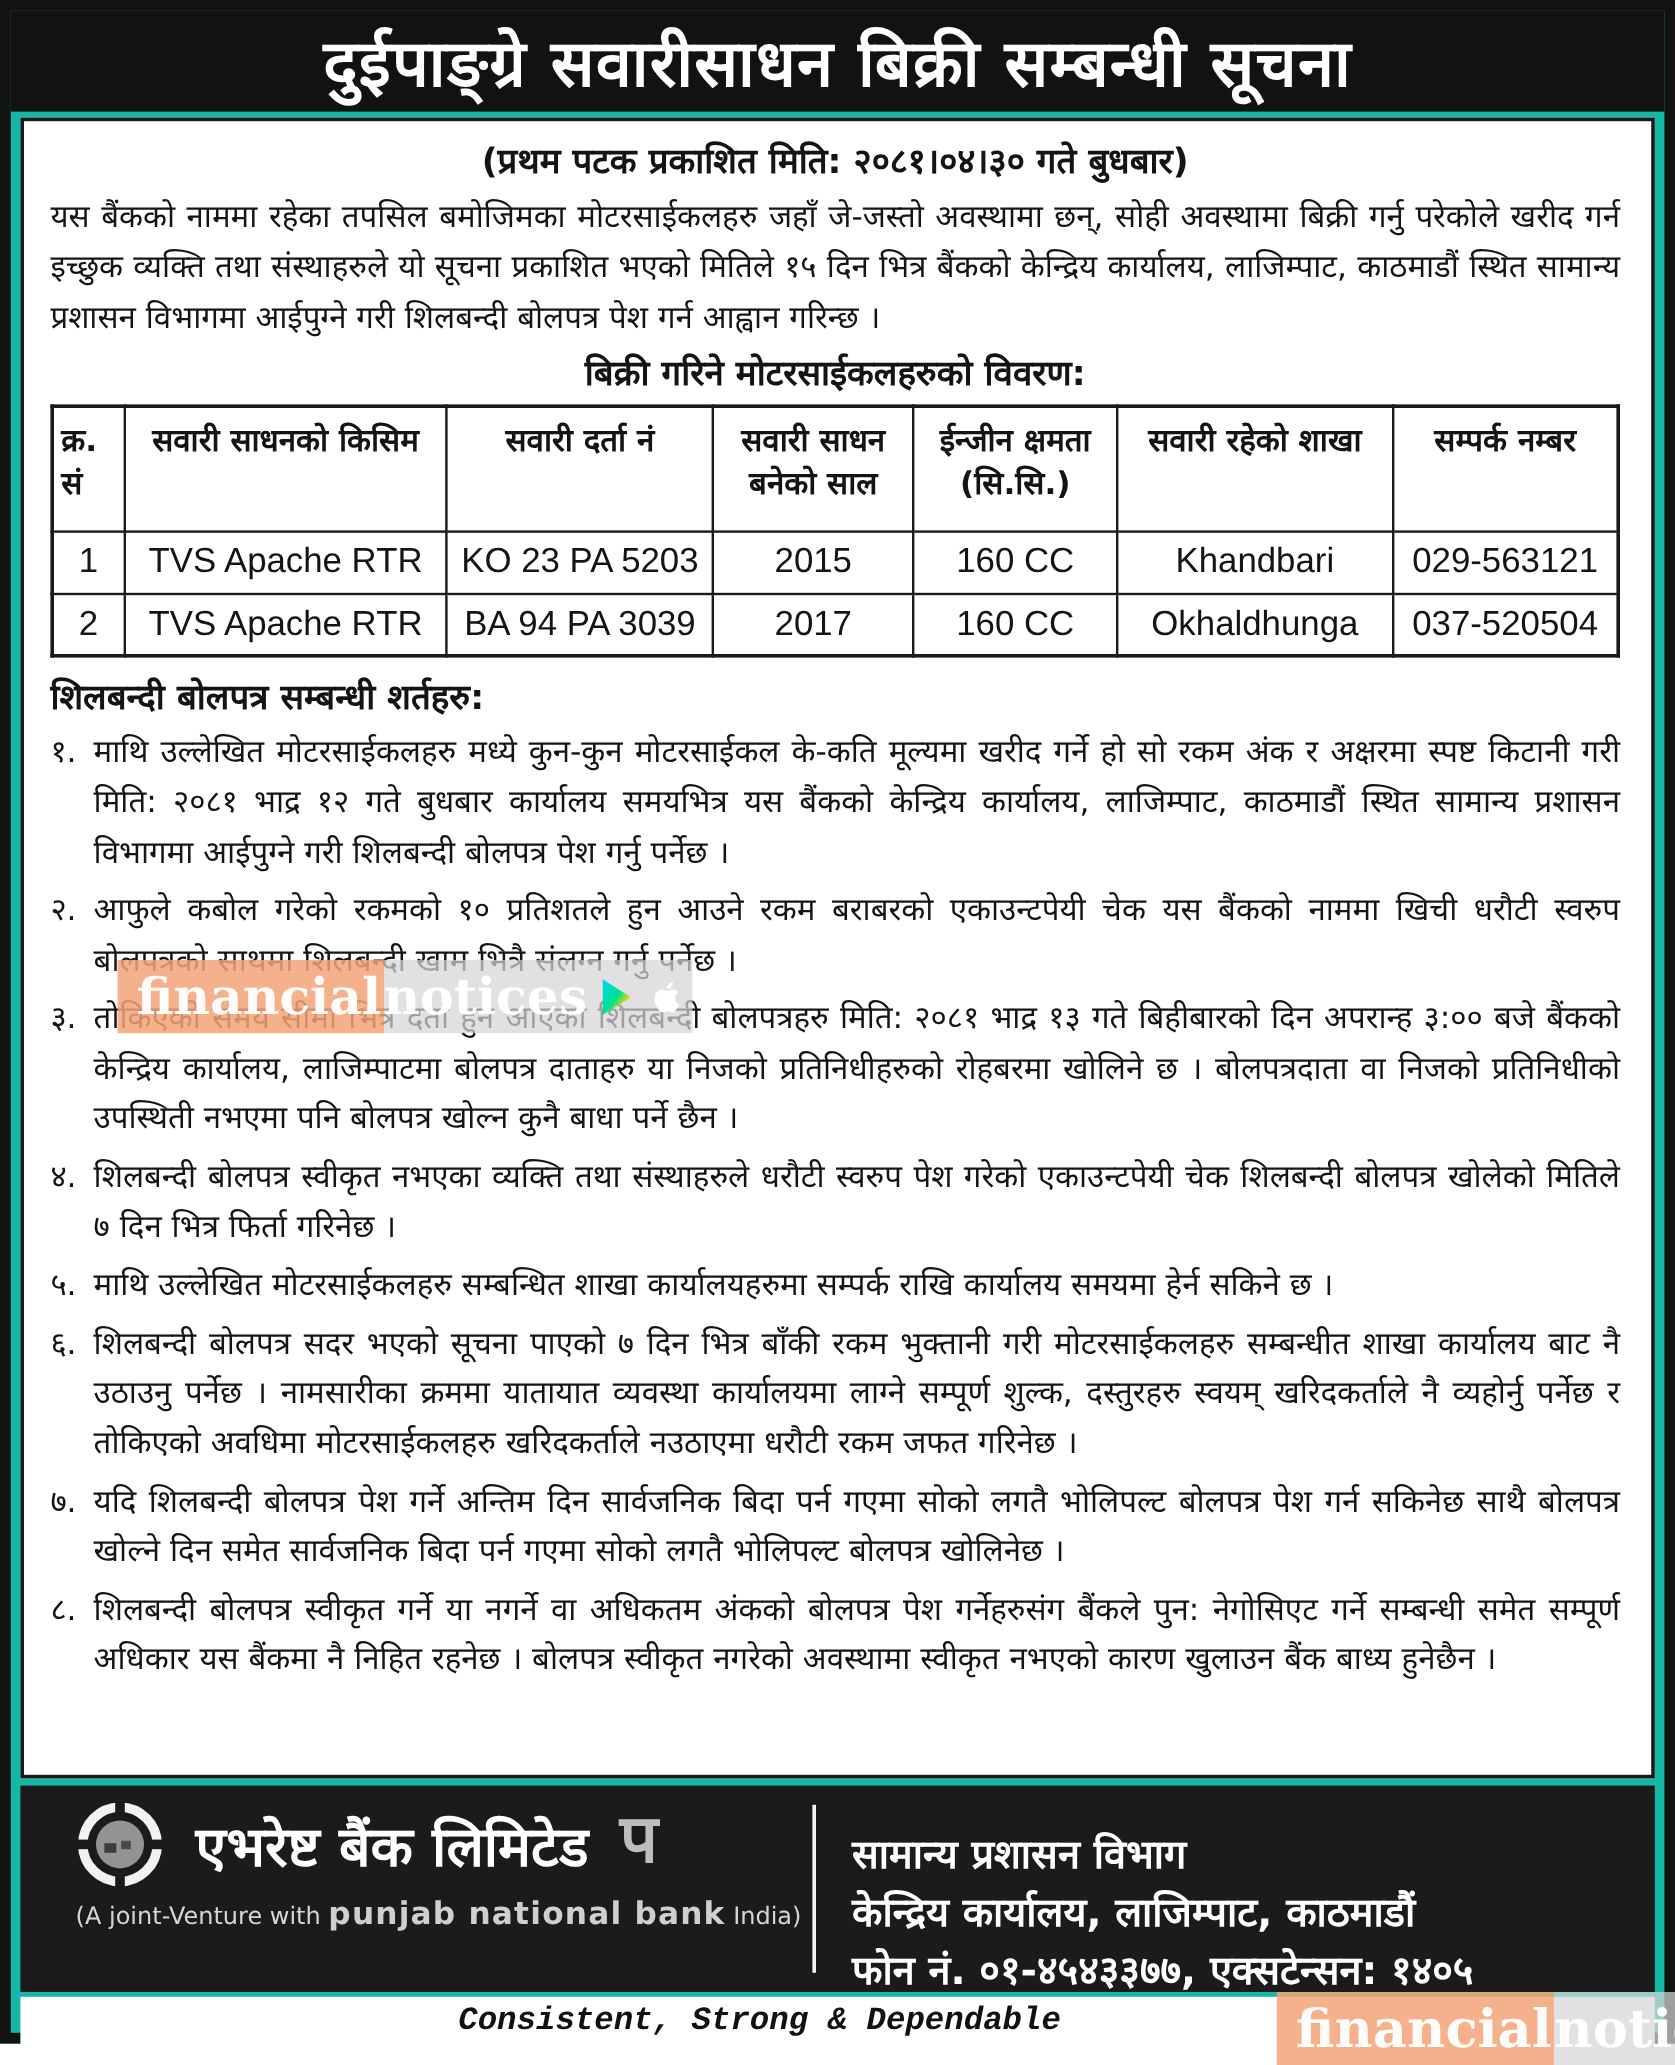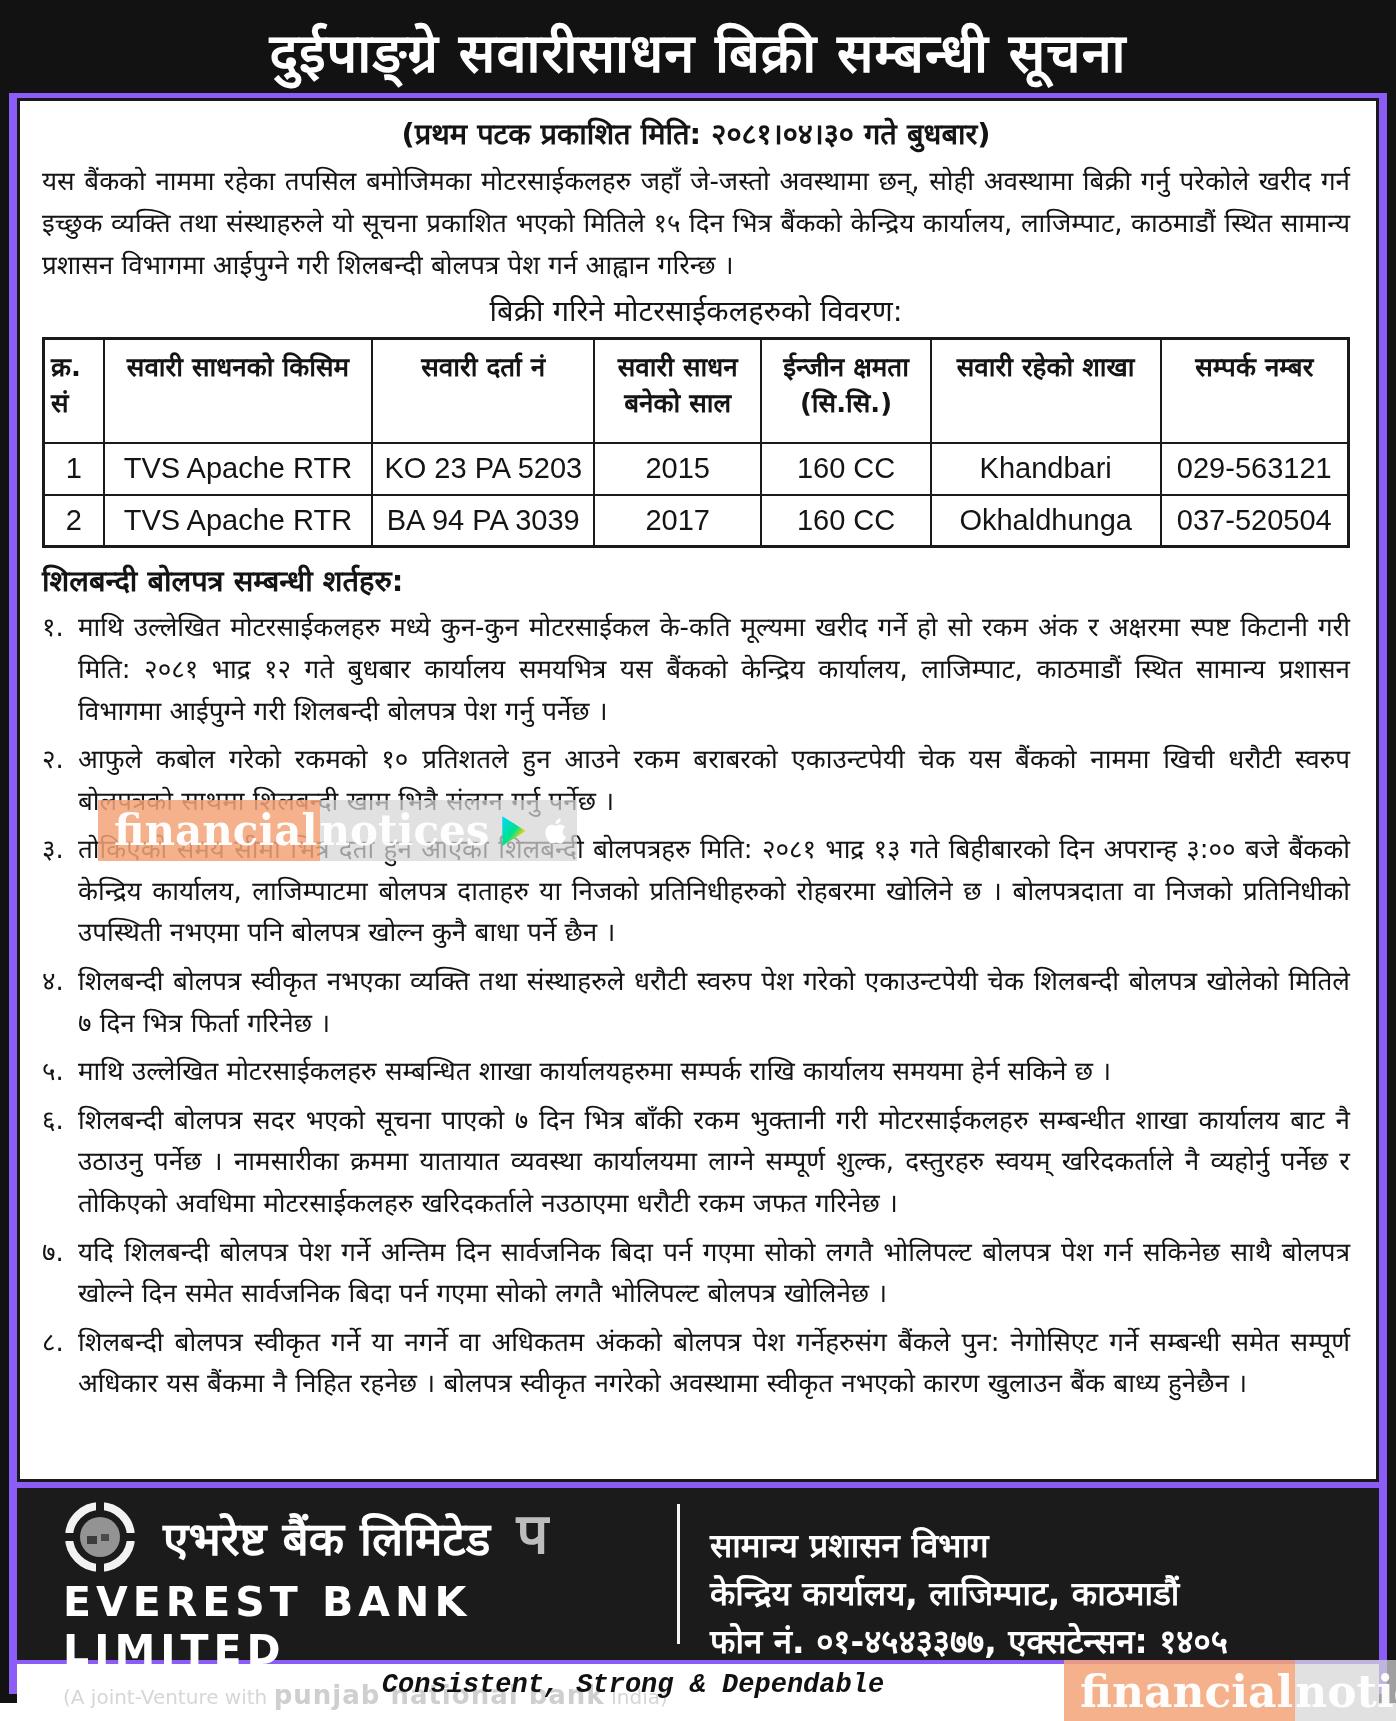--- a/index.html
+++ b/index.html
@@ -1,28 +1,28 @@
 <!DOCTYPE html>
 <html><head>
 <meta charset="utf-8">
 <style>
   html,body{margin:0;padding:0;background:#ffffff;}
   body{font-family:"DejaVu Sans","Liberation Sans",sans-serif;color:#141414;}
   .stage{position:relative;width:1396px;height:1721px;background:#fff;overflow:hidden;}
-  .frame{position:absolute;left:0;top:0;width:1396px;height:1703px;border:9px solid #121212;box-sizing:border-box;background:#8b5cf6;}
+  .frame{position:absolute;left:0;top:0;width:1396px;height:1703px;border:9px solid #121212;box-sizing:border-box;background:#14b8a6;}
 
   
   .title-band{height:84px;background:#121212;display:flex;align-items:center;justify-content:center;}
   .title-band h1{margin:0;color:#fff;font-size:54px;font-weight:700;letter-spacing:1px;}
 
   
   .content-box{margin:5px 8px 0 8px;border:3px solid #1a1a1a;box-sizing:border-box;height:1384px;padding:10px 26px 8px 22px;overflow:hidden;background:#fff;}
   .subtitle{text-align:center;font-weight:700;font-size:29px;margin:2px 0 8px 0;}
   .intro{margin:0 0 4px 0;font-size:26px;line-height:1.62;text-align:justify;}
-  .table-caption{text-align:center;font-weight:400;font-size:29px;margin:0 0 8px 0;}
+  .table-caption{text-align:center;font-weight:700;font-size:29px;margin:0 0 8px 0;}
 
   table.vehicles{width:100%;border-collapse:collapse;border:3px solid #1a1a1a;table-layout:fixed;}
   table.vehicles th,table.vehicles td{border:2px solid #1a1a1a;box-sizing:border-box;}
   table.vehicles th{font-size:26px;font-weight:700;vertical-align:top;padding:8px 4px 4px 4px;text-align:center;height:104px;}
   table.vehicles th.sn{text-align:left;padding-left:6px;}
   table.vehicles td{font-family:"Liberation Sans","DejaVu Sans",sans-serif;font-size:29px;text-align:center;height:52px;padding:2px 4px;}
 
   .terms-heading{font-weight:700;font-size:29px;margin:12px 0 8px 0;}
   .term{display:flex;margin:0 0 7px 0;}
   .term-num{flex:0 0 36px;font-size:26px;line-height:1.6;}
@@ -161,21 +161,20 @@
             <div class="ebl-ring"></div>
             <div class="ebl-slot-v"></div>
             <div class="ebl-slot-h"></div>
             <div class="ebl-core"></div>
             <div class="ebl-mark1"></div>
             <div class="ebl-mark2"></div>
           </div>
           <div class="bank-name-np">एभरेष्ट बैंक लिमिटेड</div>
           <div class="pnb-glyph">प</div>
         </div>
-        <div class="bank-name-en">EVEREST BANK LIMITED</div>
         <div class="jv-line">
           <span>(A joint-Venture with </span><span class="pnb-name">punjab national bank</span><span> India)</span>
         </div>
       </div>
       <div class="footer-divider"></div>
       <div class="footer-right">
         <div>सामान्य प्रशासन विभाग</div>
         <div>केन्द्रिय कार्यालय, लाजिम्पाट, काठमाडौं</div>
         <div>फोन नं. ०१-४५४३३७७, एक्सटेन्सन: १४०५</div>
       </div>

